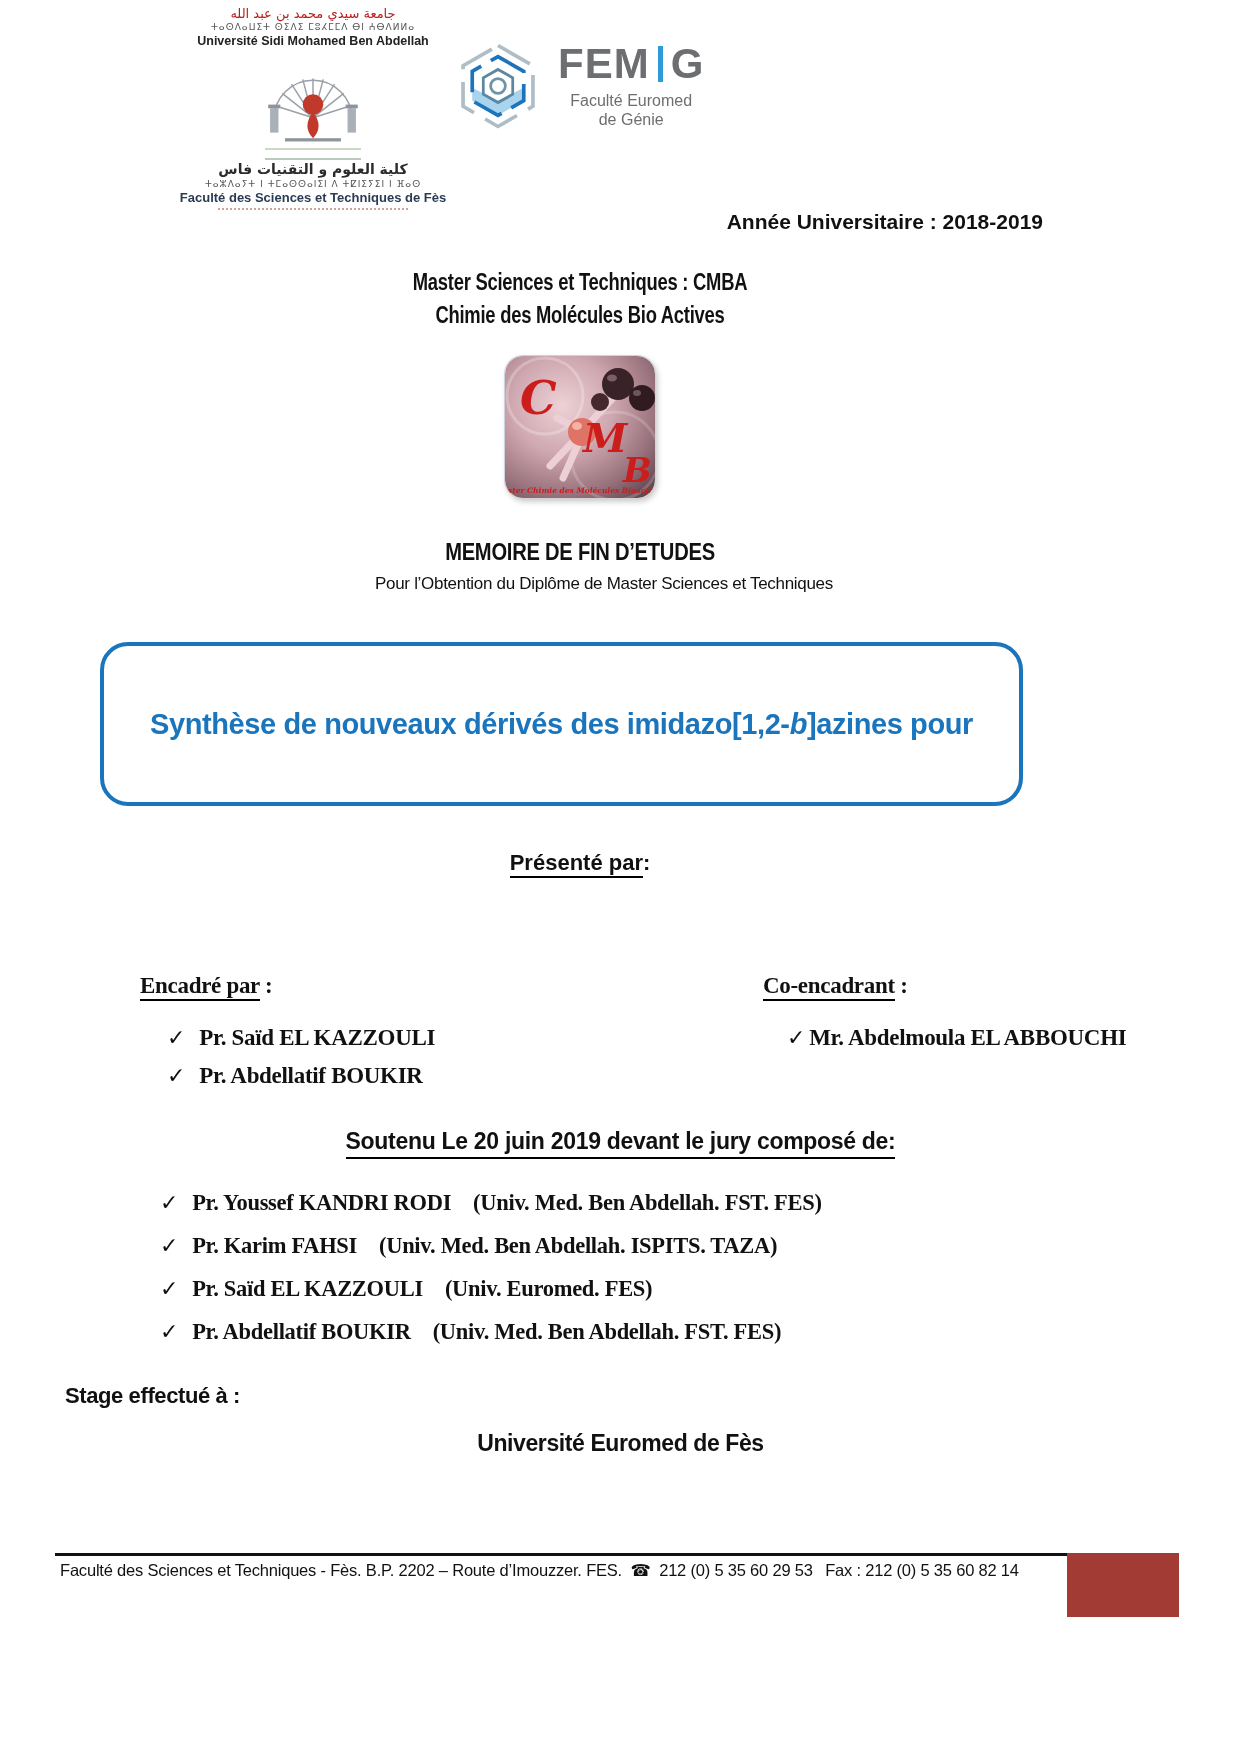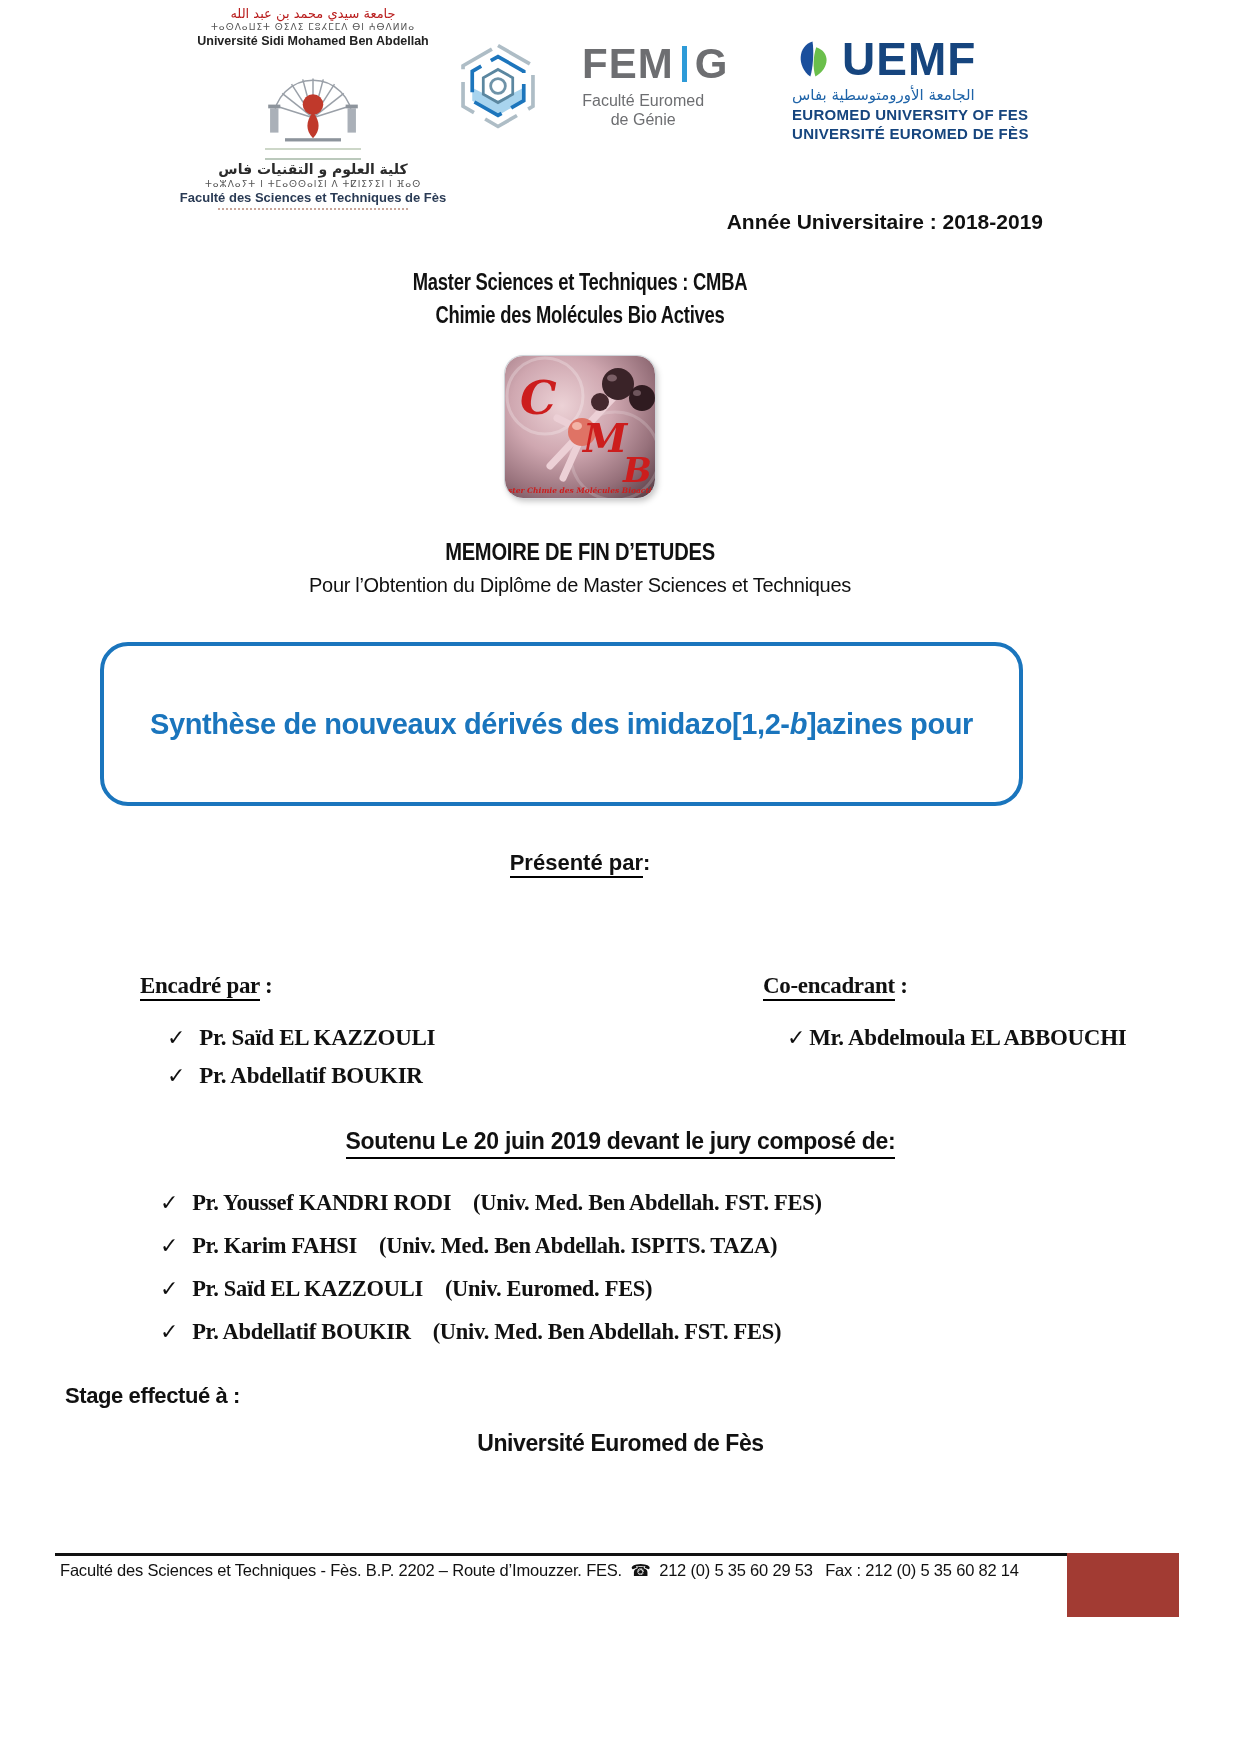--- a/index.html
+++ b/index.html
@@ -21,39 +21,39 @@
   .usmba-fr{font-size:12.5px;font-weight:bold;color:#222;}
   .emblem{display:block;margin:2px auto 0;}
   .tinybar{width:96px;height:8px;margin:1px auto;border-top:2px solid #b9c7b2;border-bottom:2px solid #9fb3a0;opacity:.7;}
   .usmba-ar2{font-size:14px;color:#2b2b2b;font-weight:bold;}
   .usmba-fac{font-size:13px;font-weight:bold;color:#2a3b55;}
   .usmba-dots{width:190px;height:0;margin:2px auto 0;border-bottom:2px dotted #c9a69a;}
 
   .femg{left:452px;top:40px;width:320px;display:flex;align-items:center;gap:14px;}
   .femg-txt{text-align:center;}
   .femg-word{display:flex;align-items:center;justify-content:center;gap:8px;
-             font-weight:bold;font-size:42px;color:#6d6e71;letter-spacing:1px;line-height:1;margin-left:24px;}
+             font-weight:bold;font-size:42px;color:#6d6e71;letter-spacing:1px;line-height:1;}
   .femg-bar{display:inline-block;width:5px;height:36px;background:#2e9bd8;}
   .femg-sub{font-size:16px;color:#6d6e71;line-height:1.2;margin-top:6px;}
 
   .uemf{left:792px;top:36px;width:300px;}
   .uemf-row{display:flex;align-items:center;gap:6px;}
   .uemf-word{font-weight:bold;font-size:46px;color:#16457e;letter-spacing:1px;line-height:1;}
   .uemf-ar{font-size:15px;color:#1e63a8;margin-top:4px;text-align:left;}
   .uemf-en,.uemf-fr{font-size:15px;font-weight:bold;color:#16457e;letter-spacing:.3px;margin-top:2px;}
 
   .annee{right:198px;top:210px;font-weight:bold;font-size:21px;margin-left:27px;}
 
   .program{top:266px;font-weight:bold;font-size:23px;line-height:33px;letter-spacing:-.3px;}
 
   .cmb{left:505px;top:356px;width:150px;height:142px;border-radius:18px;overflow:hidden;
        box-shadow:0 0 0 1px #cfd4d9, 2px 3px 6px rgba(0,0,0,.25);}
 
   .memoire{top:538px;font-weight:bold;font-size:24px;letter-spacing:-.3px;}
-  .memsub{top:574px;font-size:20px;letter-spacing:-.3px;}
+  .memsub{top:574px;font-size:17px;letter-spacing:-.3px;padding-left:24px;}
 
   .title-box{left:100px;top:642px;width:915px;height:156px;border:4px solid #1a75bd;border-radius:28px;
              display:flex;flex-direction:row;justify-content:center;align-items:center;
              color:#1a75bd;font-weight:bold;font-size:29px;line-height:54px;letter-spacing:-.4px;text-align:right;}
   .title-box .it{font-style:italic;}
 
   .presente{top:850px;font-weight:bold;font-size:22px;}
   .author{top:908px;font-weight:bold;font-size:25px;letter-spacing:.5px;}
 
   .enc-h{font-weight:bold;font-size:23px;letter-spacing:-.3px;}
@@ -127,32 +127,20 @@
         <span class="femg-bar"></span>
         <span>G</span>
       </div>
       <div class="femg-sub">
         <div>Faculté Euromed</div>
         <div>de Génie</div>
       </div>
     </div>
   </div>
 
-  <div class="abs uemf">
-    <div class="uemf-row">
-      <svg width="44" height="44" viewBox="0 0 60 60">
-        <path d="M28,6 C8,12 6,40 25,54 C29,40 30,20 28,6 Z" fill="#1b4f9c"></path>
-        <path d="M33,14 C52,20 52,42 32,54 C28,42 29,26 33,14 Z" fill="#6abf4b"></path>
-      </svg>
-      <span class="uemf-word">UEMF</span>
-    </div>
-    <div class="ar uemf-ar">الجامعة الأورومتوسطية بفاس</div>
-    <div class="uemf-en">EUROMED UNIVERSITY OF FES</div>
-    <div class="uemf-fr">UNIVERSITÉ EUROMED DE FÈS</div>
-  </div>
 
   <div class="abs annee">Année Universitaire : 2018-2019</div>
 
   <div class="abs ctr program cx80">
     <div>Master Sciences et Techniques : CMBA</div>
     <div>Chimie des Molécules Bio Actives</div>
   </div>
 
   <div class="abs cmb">
     <svg width="150" height="142" viewBox="0 0 150 142">

